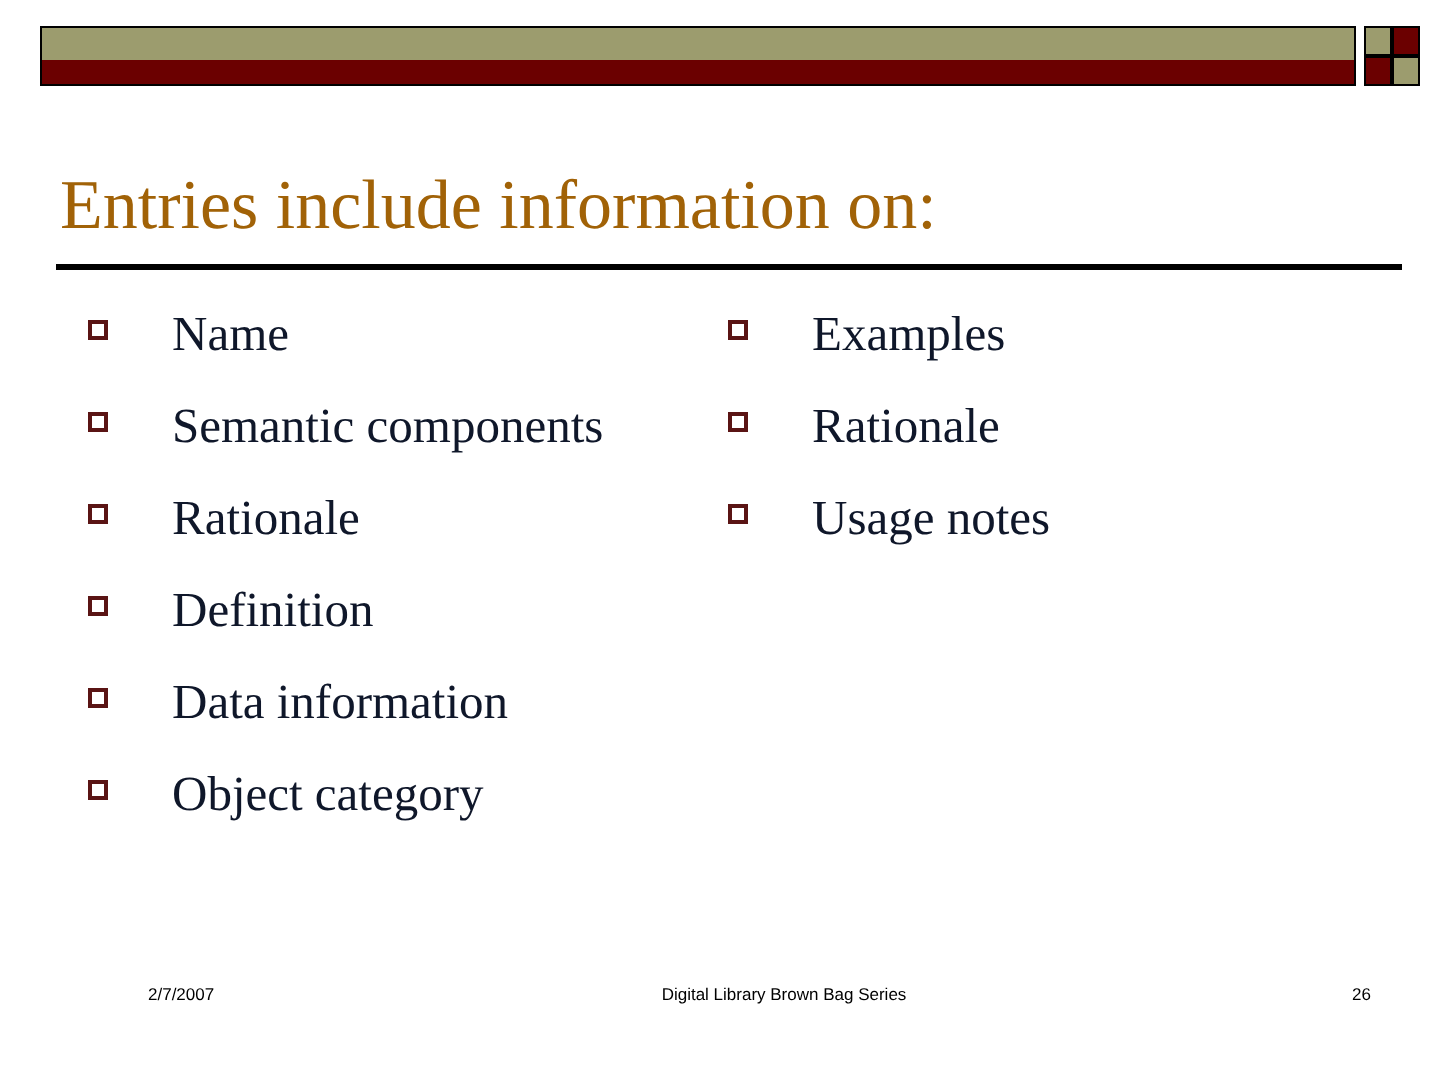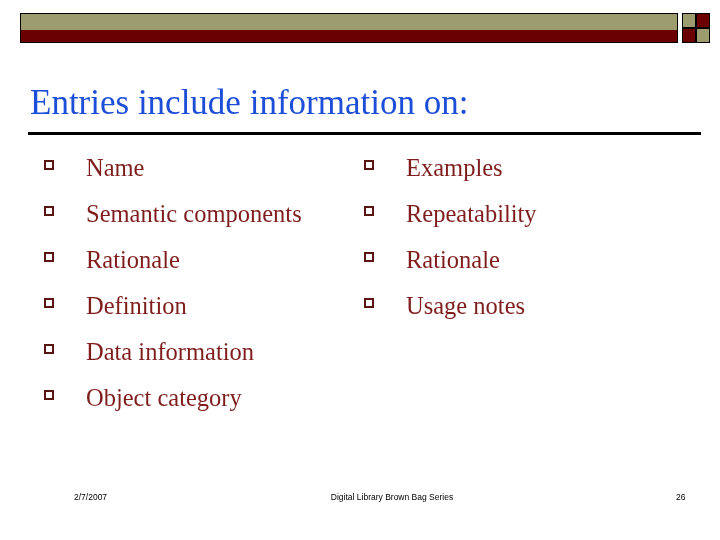--- a/index.html
+++ b/index.html
@@ -68,21 +68,21 @@
   .checker-tr { left: 14px; top: 0;    background: #6b0000; }
   .checker-bl { left: 0;    top: 15px; background: #6b0000; }
   .checker-br { left: 14px; top: 15px; background: #9c9c6e; }
 
   
   #slide-title {
     position: absolute;
     left: 30px;
     top: 81px;
     width: 660px;
-    color: #1d4ed8;
+    color: #a16207;
     font-size: 35px;
     line-height: 44px;
     white-space: nowrap;
     letter-spacing: 0px;
   }
 
   #title-rule {
     position: absolute;
     left: 28px;
     top: 132px;
@@ -105,21 +105,21 @@
   }
   #column-left  { left: 40px;  width: 310px; }
   #column-right { left: 360px; width: 330px; }
 
   .bullet-item {
     position: relative;
     padding-left: 46px;
     margin-bottom: 6px;
     font-size: 24.5px;
     line-height: 40px;
-    color: #7f1d1d;
+    color: #0f172a;
   }
   .bullet-marker {
     position: absolute;
     left: 4px;
     top: 12px;
     width: 10px;
     height: 10px;
     border: 2px solid #5a1414;
     box-sizing: border-box;
     background: transparent;
@@ -207,21 +207,20 @@
     </div>
   </div>
 
   <div class="bullet-column" id="column-right">
     <div class="bullet-item">
       <span class="bullet-marker"></span>
       <span class="bullet-text">Examples</span>
     </div>
     <div class="bullet-item">
       <span class="bullet-marker"></span>
-      <span class="bullet-text">Repeatability</span>
     </div>
     <div class="bullet-item">
       <span class="bullet-marker"></span>
       <span class="bullet-text">Rationale</span>
     </div>
     <div class="bullet-item">
       <span class="bullet-marker"></span>
     </div>
     <div class="bullet-item">
       <span class="bullet-marker"></span>

